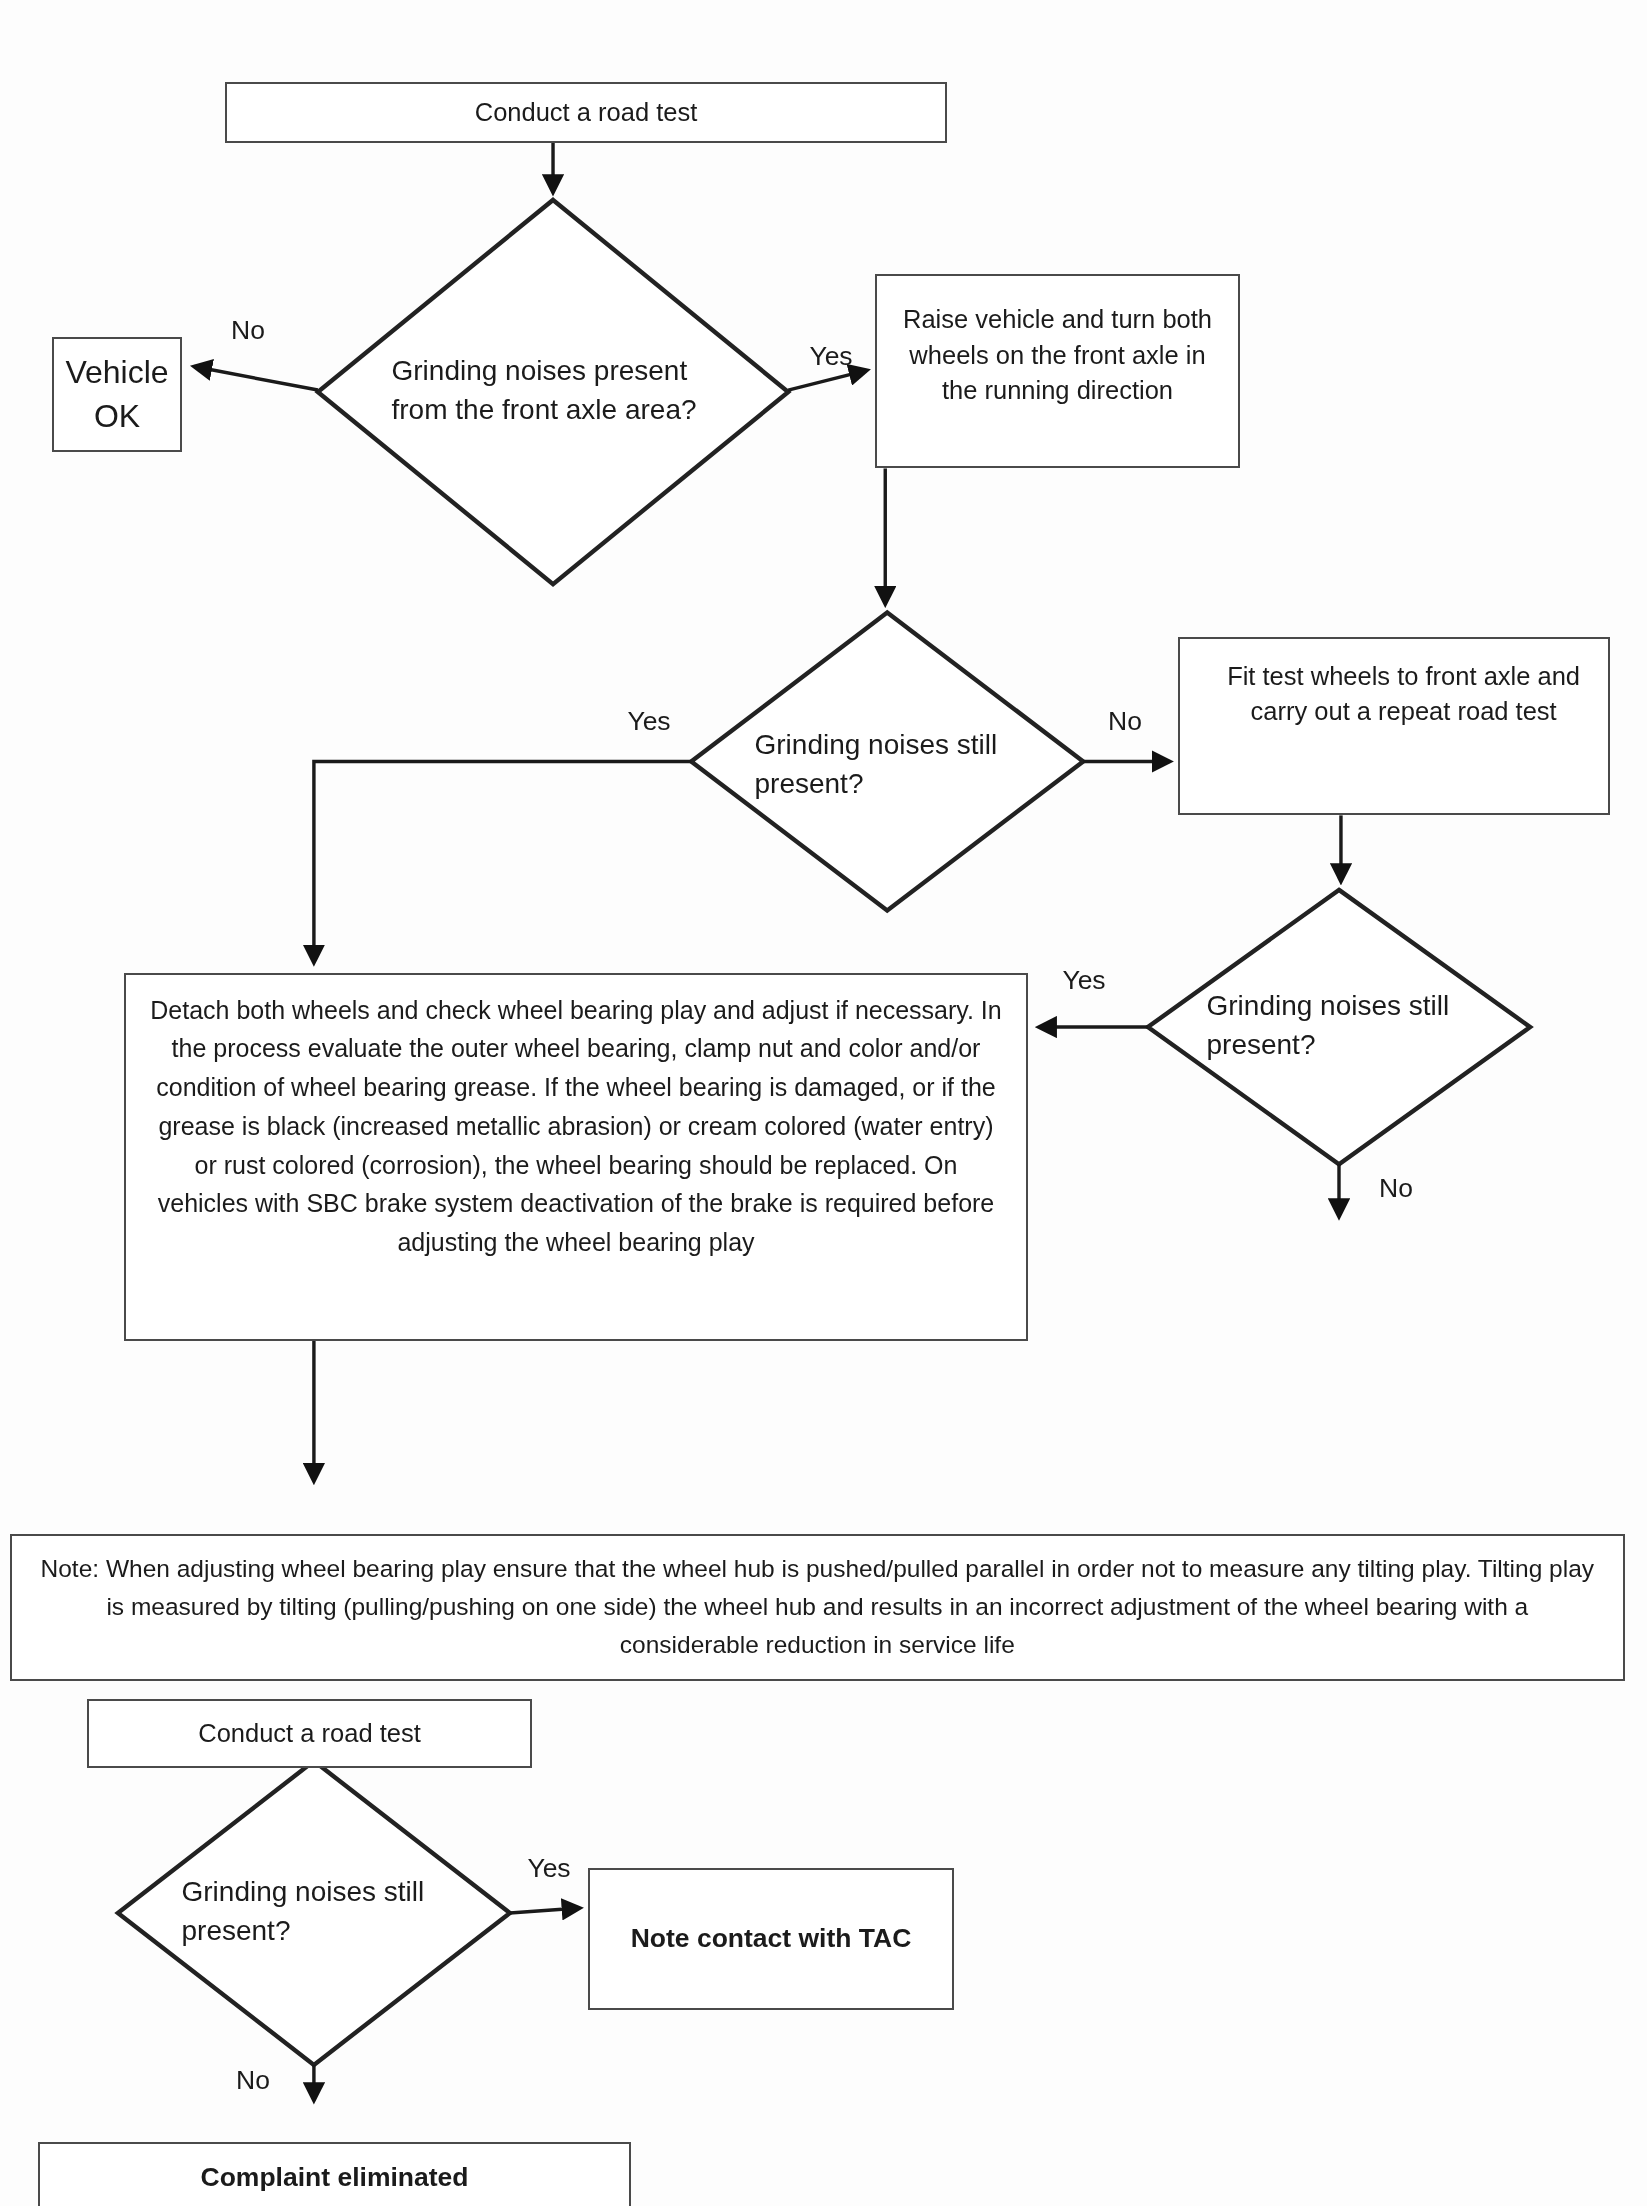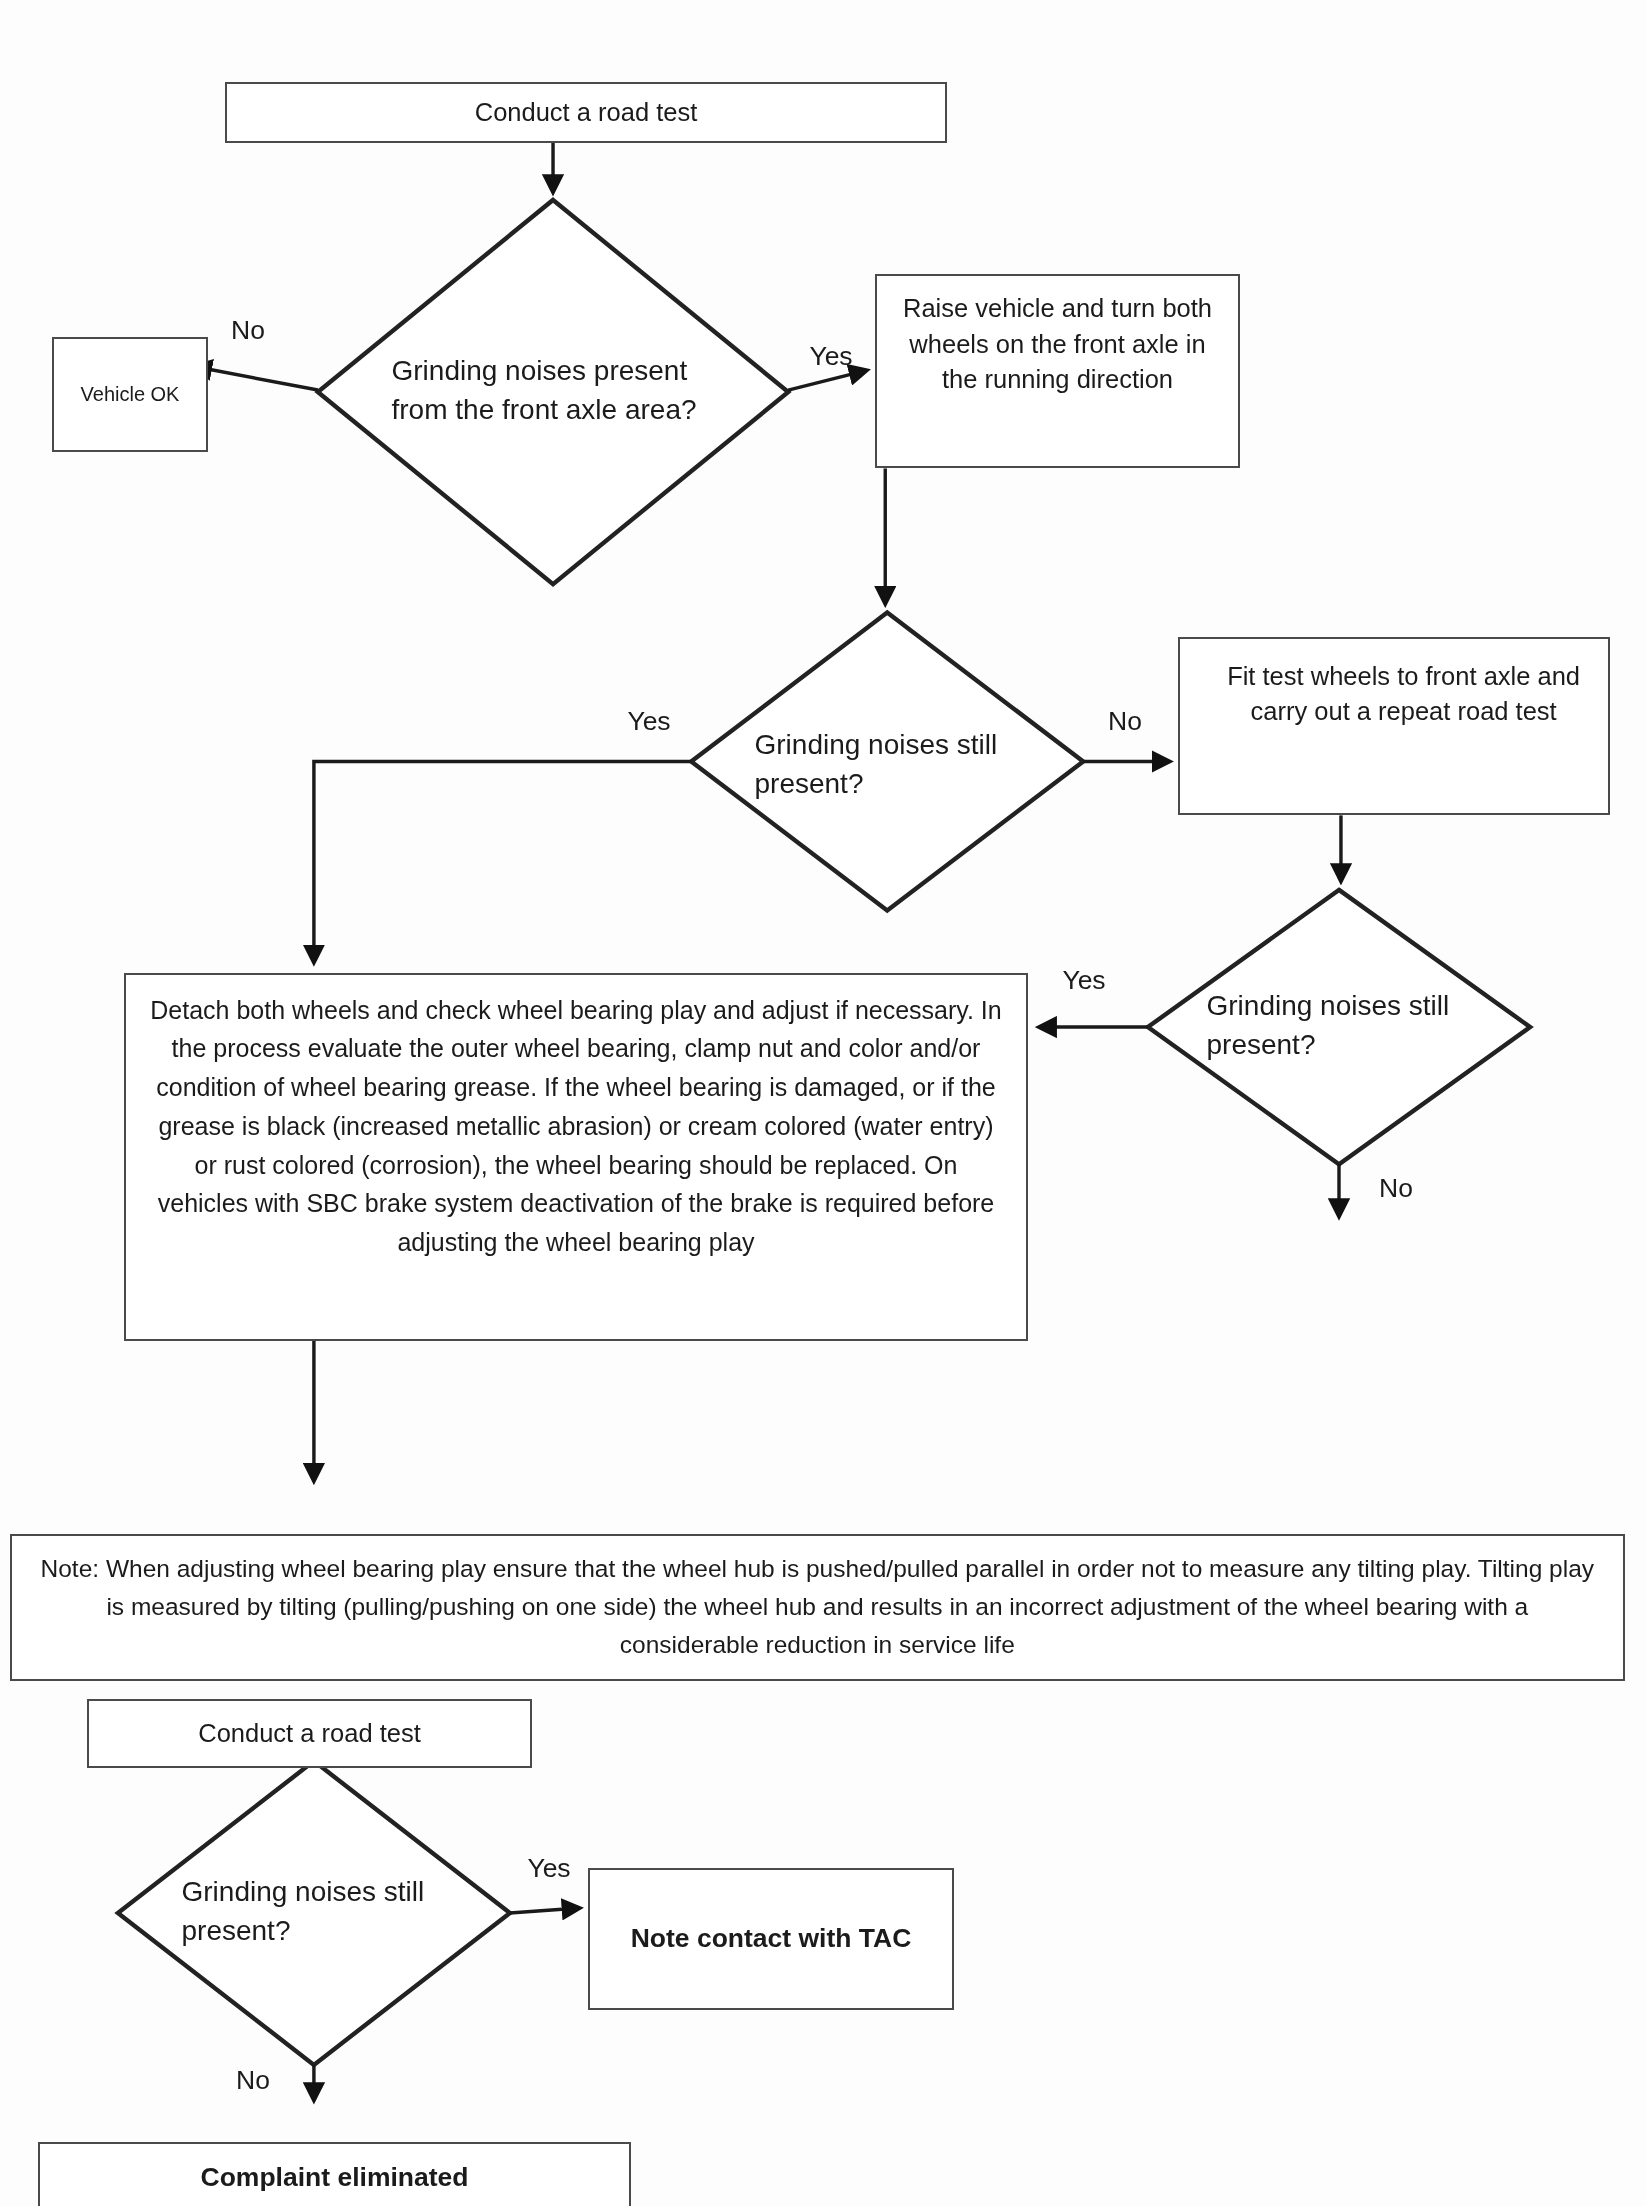--- a/index.html
+++ b/index.html
@@ -41,21 +41,21 @@
     line-height: 1.4;
     text-align: center;
   }
   .node.center-v {
     display: flex;
     align-items: center;
     justify-content: center;
     margin-top: 33px;
   }
   .node.top-v {
-    padding-top: 15px;
+    padding-top: 26px;
     padding-left: 11.8px;
     padding-right: 11.8px;
   }
   .node.bold { font-weight: 700; font-size: 26.5px; }
   .dtext {
     position: absolute;
     transform: translate(-50%, -50%);
     text-align: left;
     font-size: 28px;
     line-height: 1.4;
@@ -108,21 +108,21 @@
     <path class="conn" d="M320,1648 L320,1691" marker-end="url(#arrow)"></path>
     <path class="conn" d="M320,1770 L320,1789" marker-end="url(#arrow)"></path>
     <path class="conn" d="M520,1952 L591,1947" marker-end="url(#arrow)"></path>
     <path class="conn" d="M320,2107 L320,2143" marker-end="url(#arrow)"></path>
   </svg>
 
   <div class="node center-v" style="left:225px; top:49px; width:722px; height:61px;">
     <span>Conduct a road test</span>
   </div>
 
-  <div class="node center-v" style="left:52px; top:304px; width:156px; height:115px; font-size:20px; line-height:1.35;">
+  <div class="node center-v" style="left:52px; top:304px; width:130px; height:115px; font-size:32px; line-height:1.35;">
     <span>Vehicle OK</span>
   </div>
 
   <div class="node top-v" style="left:875px; top:274px; width:365px; height:194px;">
     <span>Raise vehicle and turn both wheels on the front axle in the running direction</span>
   </div>
 
   <div class="node top-v" style="left:1178px; top:637px; width:432px; height:178px; padding-top:19.6px;padding-left:31px;">
     <span>Fit test wheels to front axle and carry out a repeat road test</span>
   </div>

